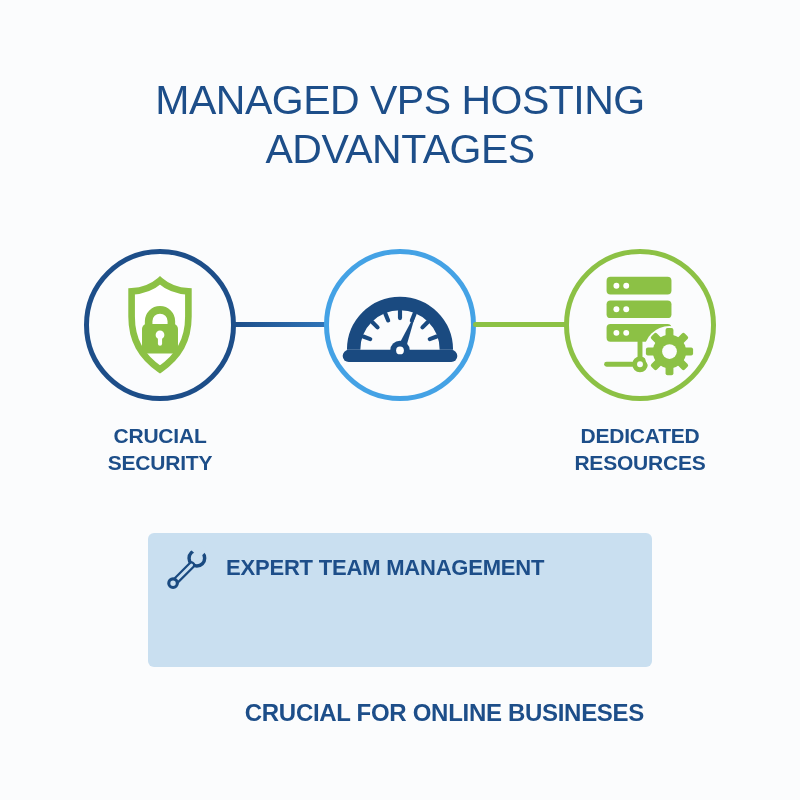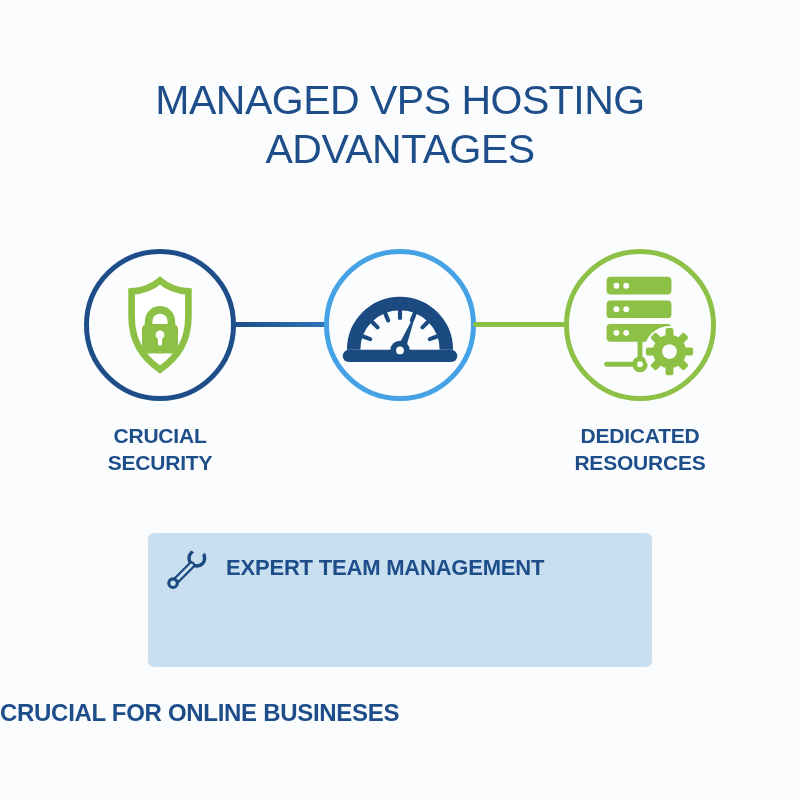--- a/index.html
+++ b/index.html
@@ -54,21 +54,21 @@
     display:flex;flex-direction:column;justify-content:flex-start;
     padding:12px 14px 12px 16px;
   }
   .panel-item{display:flex;align-items:center;gap:16px;}
   .panel-item .icon{width:46px;height:46px;flex:0 0 46px;display:flex;align-items:center;justify-content:center;}
   .panel-item .item-label{
     font-size:22px;font-weight:700;color:var(--navy);letter-spacing:-0.2px;white-space:nowrap;
   }
 
   .footer-note{
-    position:absolute;top:699px;left:0;width:644px;text-align:left;
+    position:absolute;top:699px;left:0;width:644px;text-align:right;
     font-size:24px;font-weight:700;color:var(--navy);letter-spacing:-0.3px;
   }
 
   svg{display:block;}
   .green-fill{fill:var(--green);}
   .green-stroke{stroke:var(--green);}
   .navy-fill{fill:var(--navy-deep);}
   .navy-stroke{stroke:var(--navy-deep);}
 </style>
 </head>

